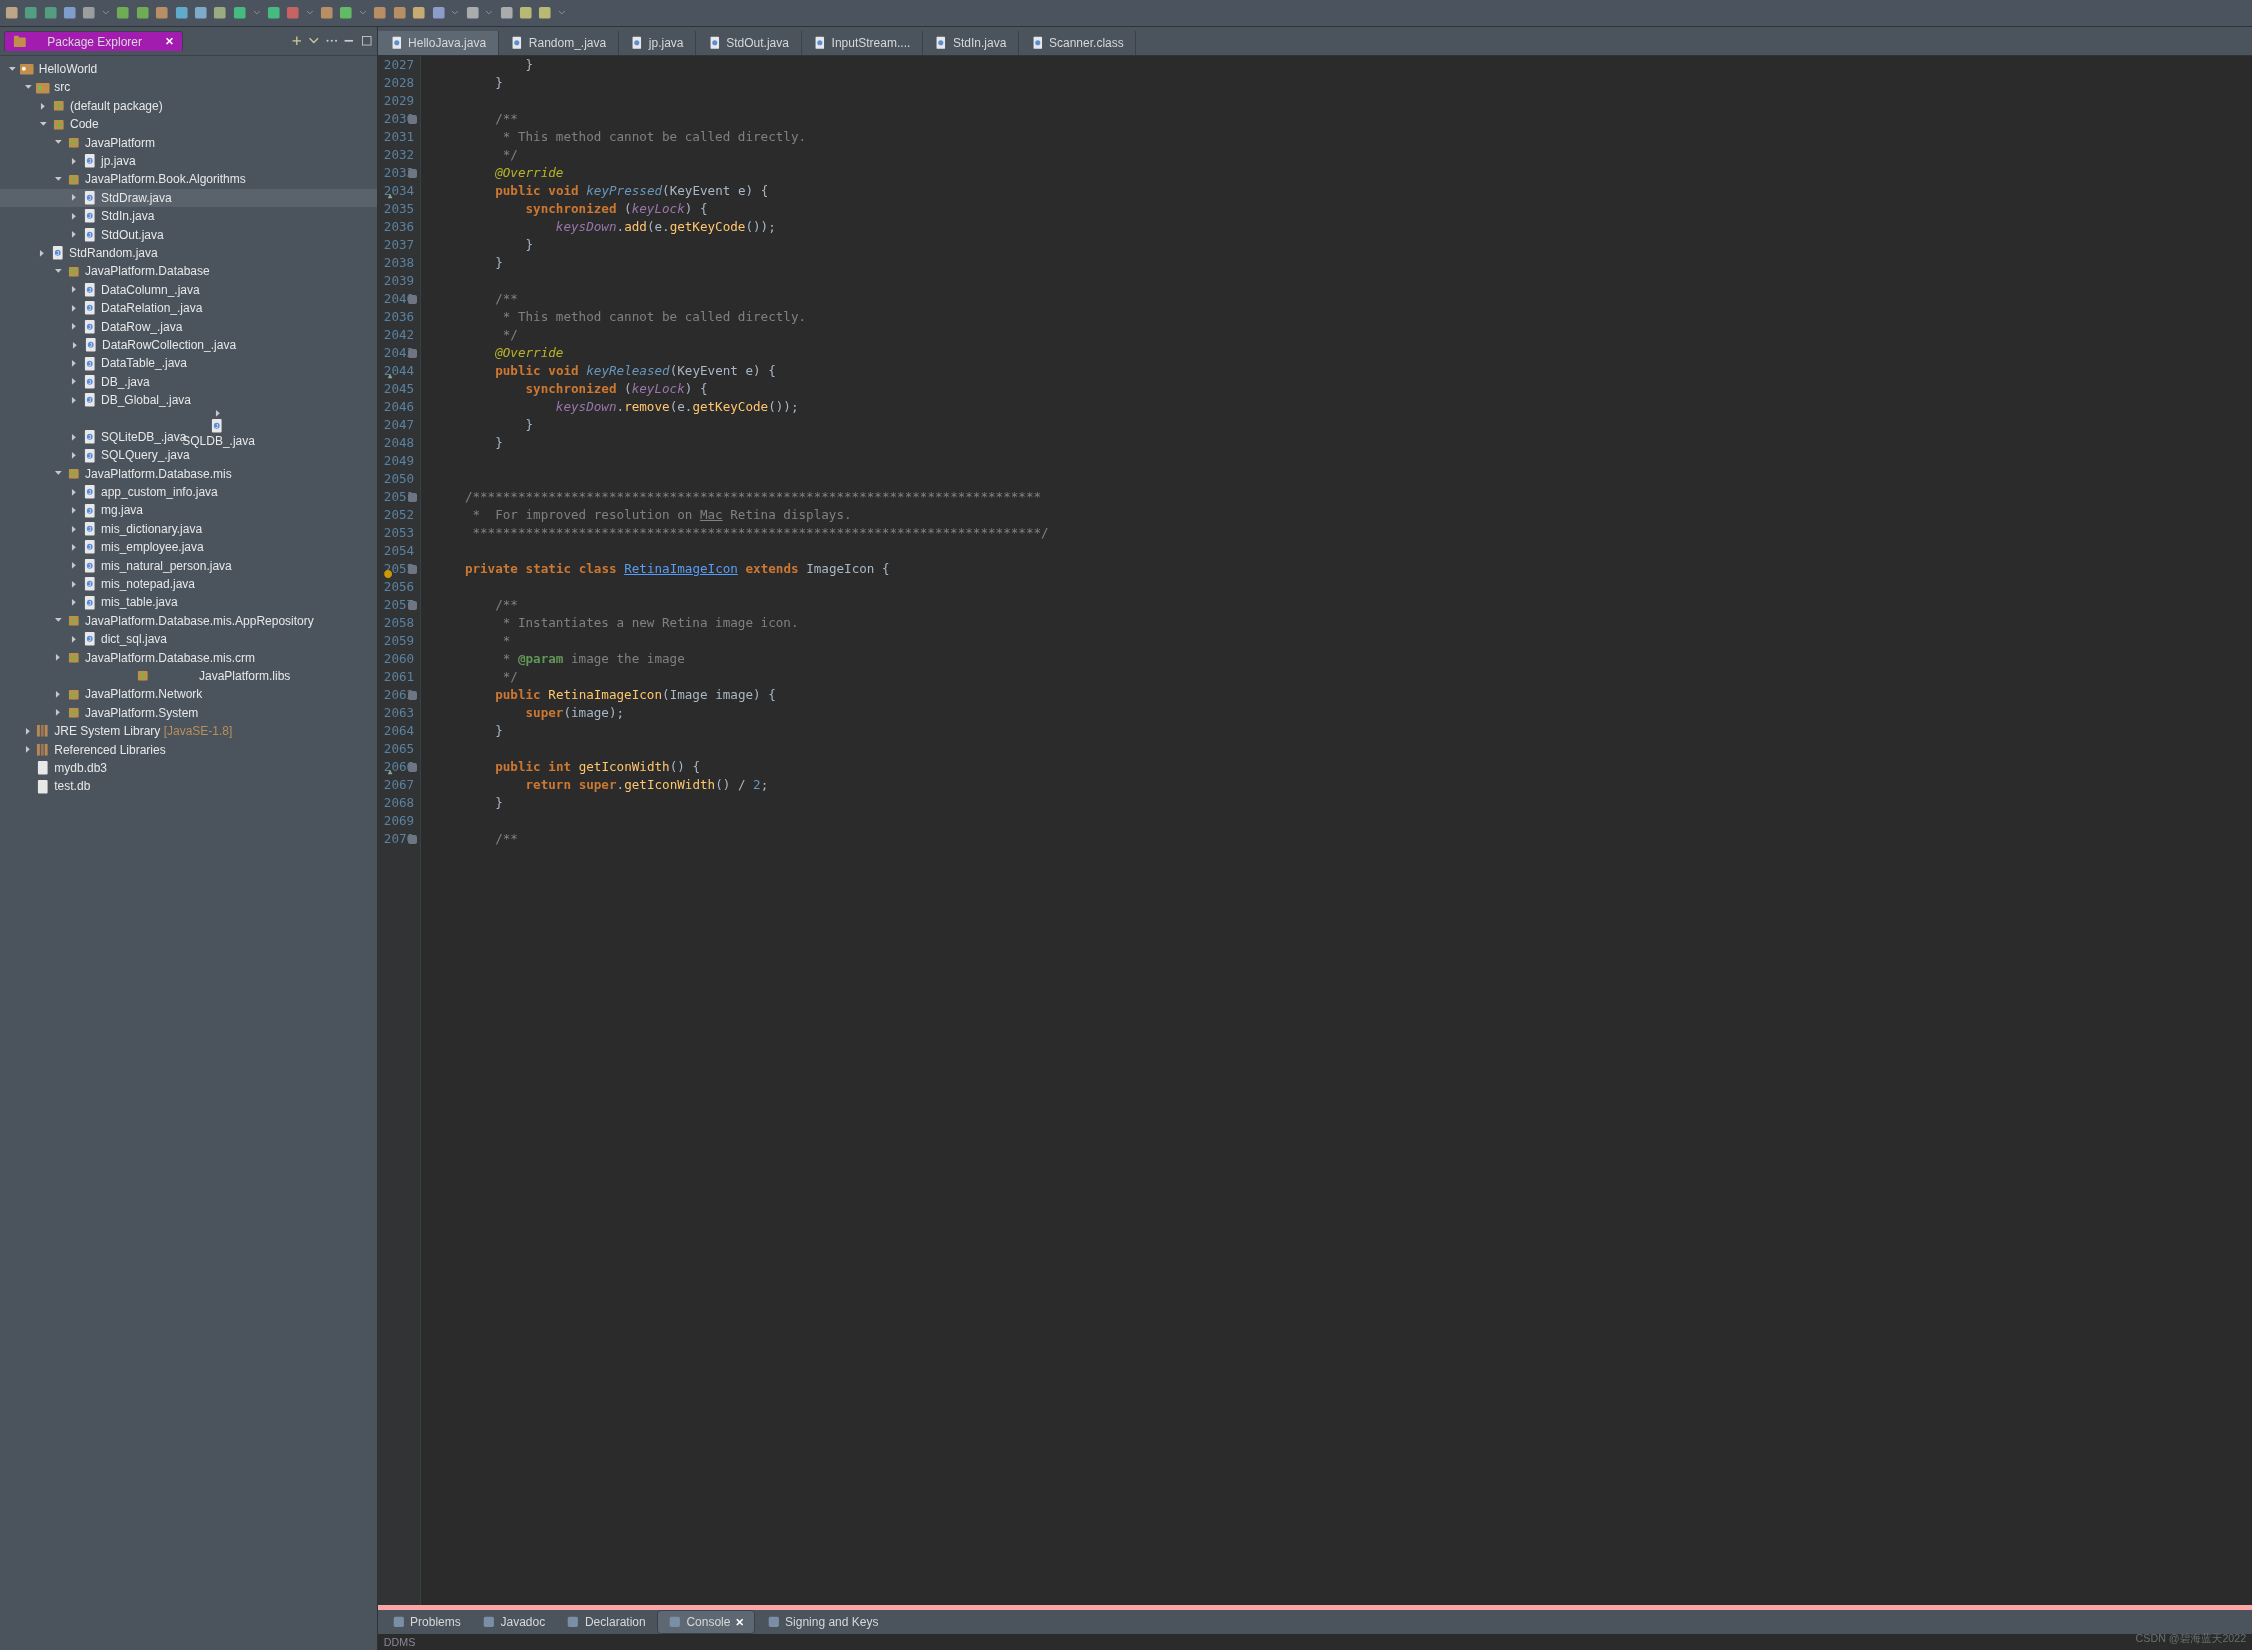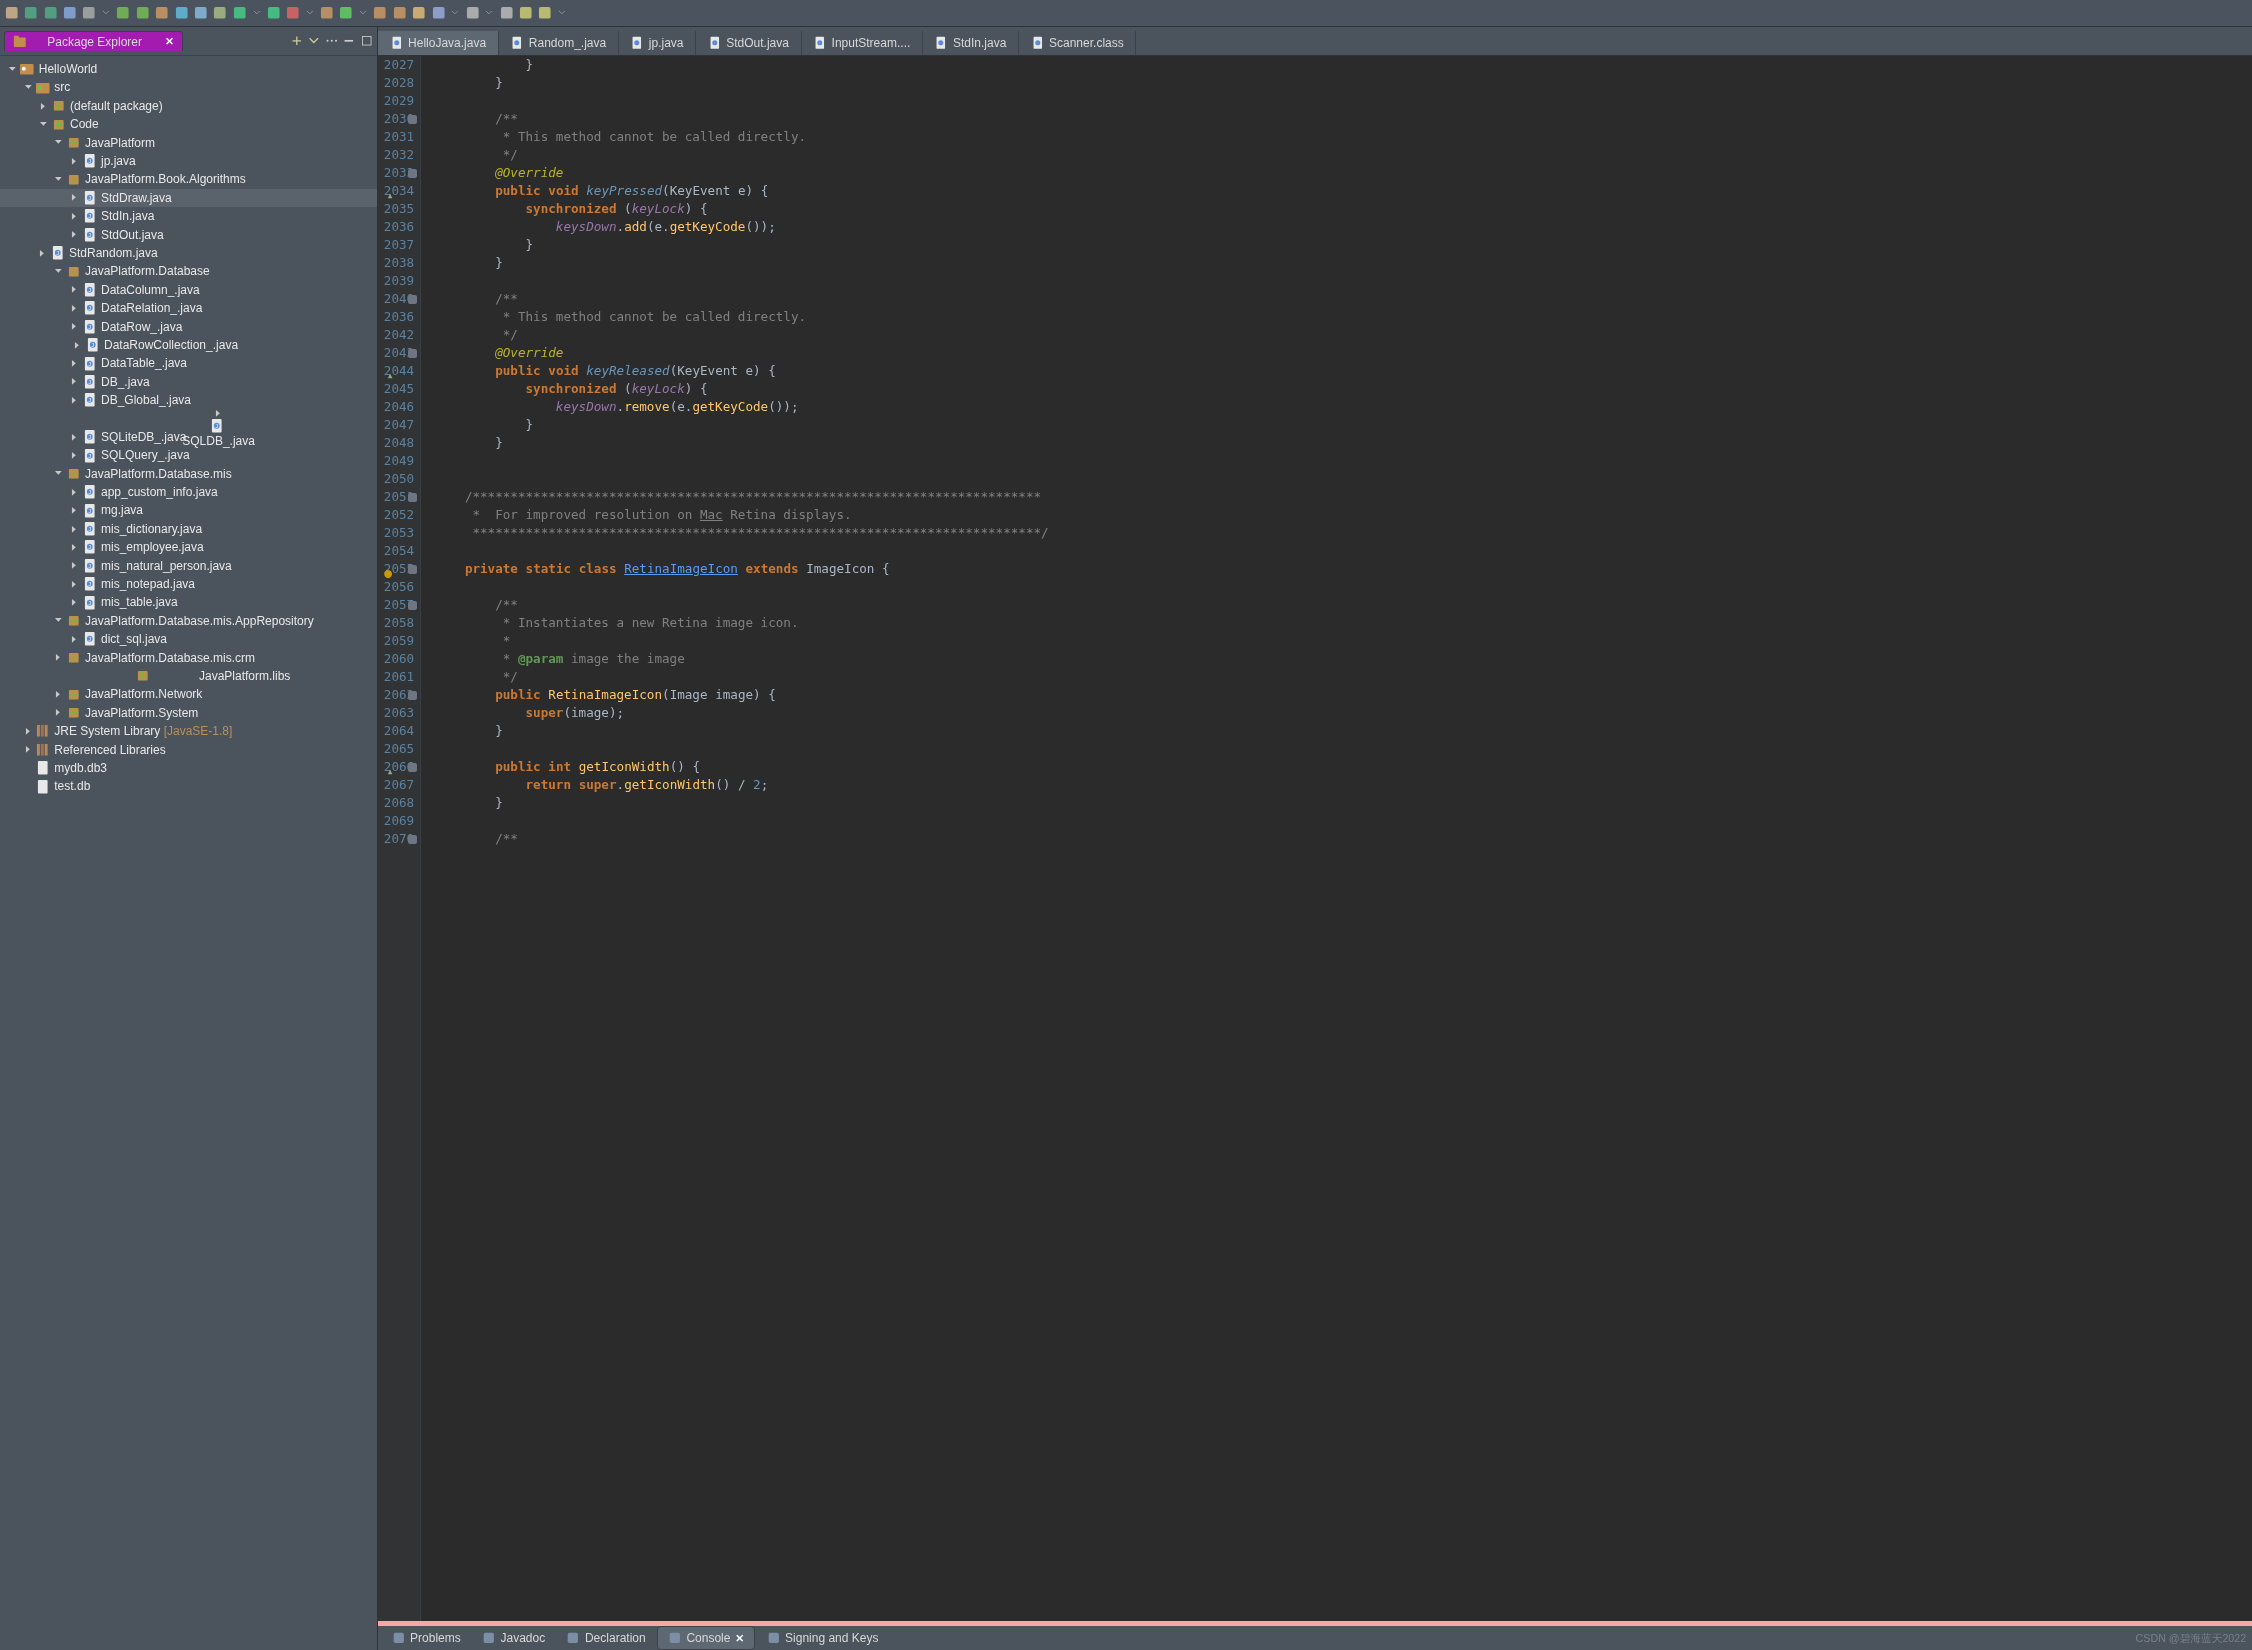--- a/index.html
+++ b/index.html
@@ -383,21 +383,21 @@
               <path d="M2 1l4 3.5L2 8z"></path>
             </svg>
           </span>
           <span class="ico"><svg viewBox="0 0 16 16" style="font-size:12.5px">
               <rect x="3" y="1" width="10" height="14" fill="#e8e8e8" rx="1"></rect>
               <circle cx="8" cy="8" r="3" fill="#5b8dd6"></circle>
               <text x="8" y="10.5" font-size="5" fill="#fff" text-anchor="middle">J</text>
             </svg></span>
           <span class="lbl">DataRow_.java</span>
         </div>
-        <div class="node" style="padding-left: 71px;">
+        <div class="node" style="padding-left: 28px; margin-left: 41px;">
           <span class="tw">
             <svg viewBox="0 0 9 9">
               <path d="M2 1l4 3.5L2 8z"></path>
             </svg>
           </span>
           <span class="ico"><svg viewBox="0 0 16 16" style="font-size:12.5px">
               <rect x="3" y="1" width="10" height="14" fill="#e8e8e8" rx="1"></rect>
               <circle cx="8" cy="8" r="3" fill="#5b8dd6"></circle>
               <text x="8" y="10.5" font-size="5" fill="#fff" text-anchor="middle">J</text>
             </svg></span>
@@ -829,16 +829,17 @@
           <span>Console</span>
           <span class="x">✕</span>
         </div>
         <div class="btab">
           <span class="sm-ico"><svg viewBox="0 0 16 16">
               <rect x="2" y="2" width="12" height="12" rx="2" fill="#7a8fa6"></rect>
             </svg></span>
           <span>Signing and Keys</span>
         </div>
       </div>
+    <div class="ddms">DDMS</div>
   </div>
 </div>
 <div class="watermark">CSDN @碧海蓝天2022</div>
 
 
 </body></html>

